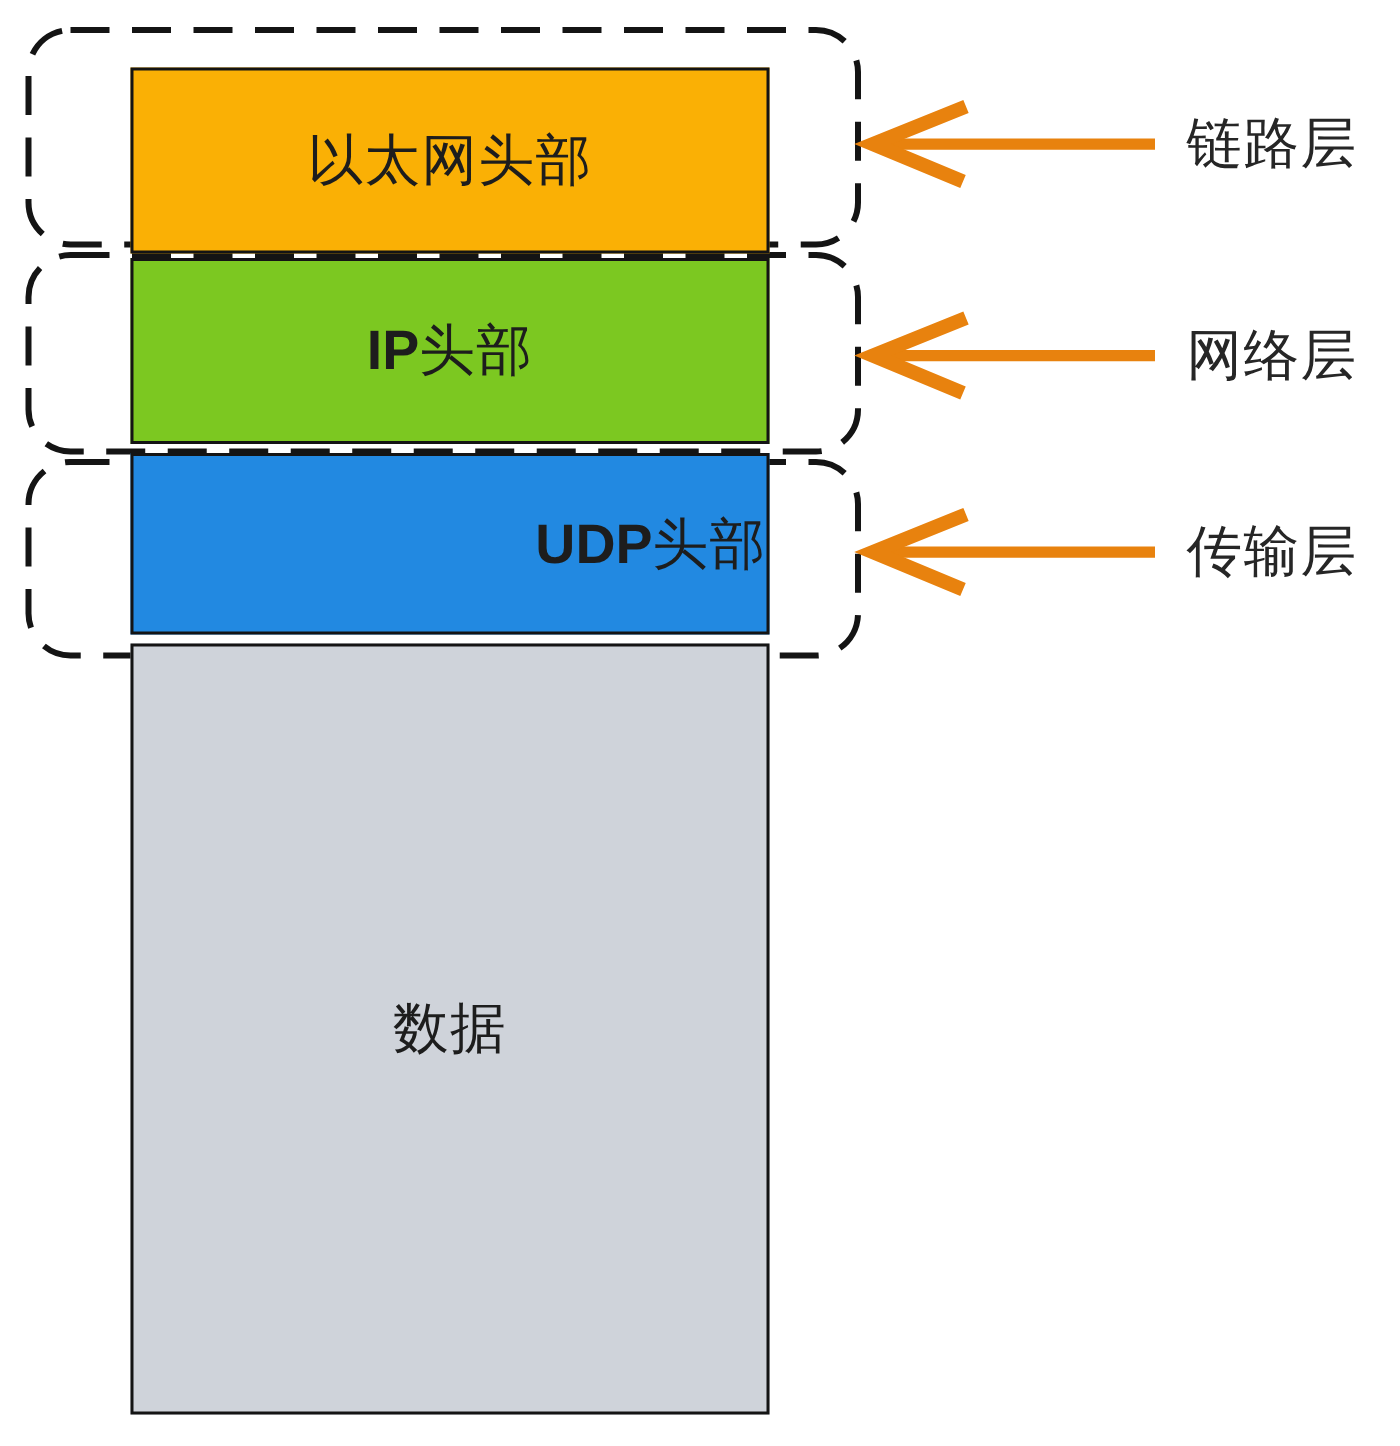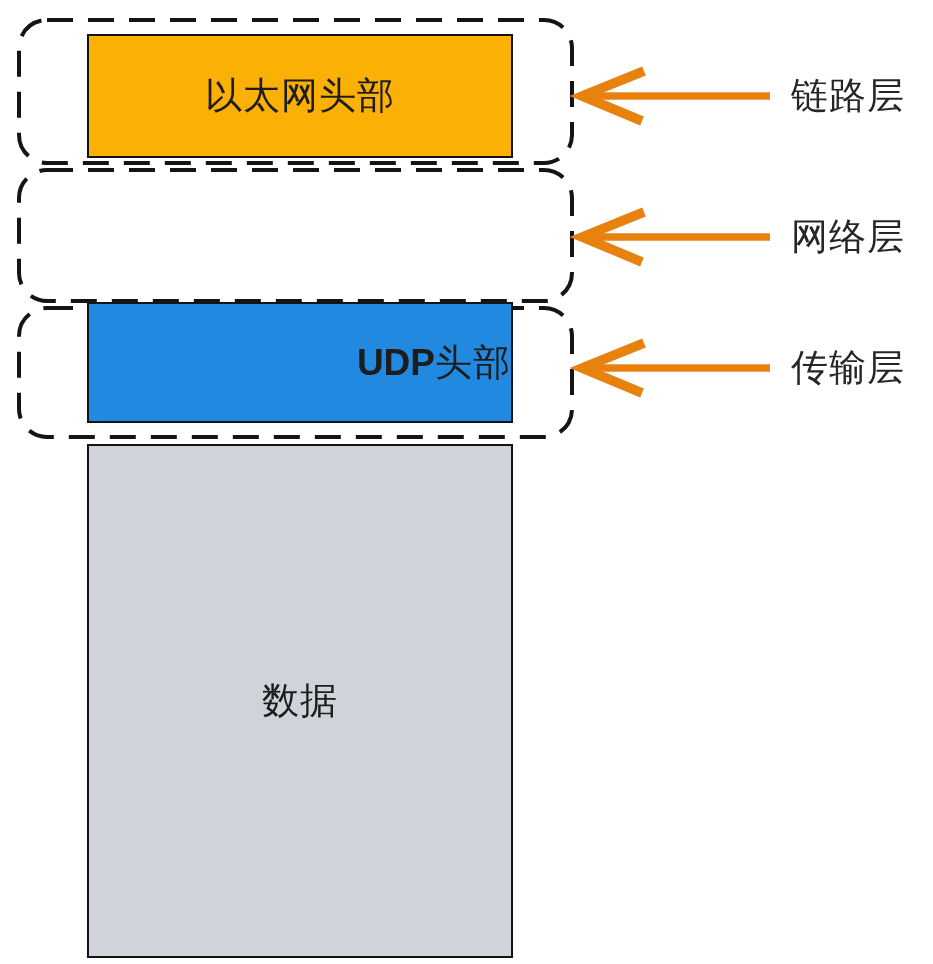--- a/index.html
+++ b/index.html
@@ -17,24 +17,24 @@
   }
   .hdr-box {
     position:absolute;
     left:87px; width:426px;
     box-sizing:border-box;
     border:2px solid #141414;
     display:flex; align-items:center; justify-content:center;
     font-size:37px; color:#1d1d1d;
     letter-spacing:1px;
   }
-  .box-eth  { top:34px;  height:124px; }
+  .box-eth  { top:45px;  height:124px; }
   .box-ip   { top:172px; height:124px; }
   .box-udp  { top:302px; height:121px;justify-content:flex-end; }
-  .box-data { top:444px; height:514px; border-width:2.5px; }
+  .box-data { top:429px; height:514px; border-width:2.5px; }
   .latin { font-weight:700; letter-spacing:0; }
   .note {
     position:absolute;
     left:791px; width:170px; height:48px;
     line-height:48px;
     font-size:37px; color:#262626;
     letter-spacing:1px;
     white-space:nowrap;
   }
   .note-1 { top:72px; }
@@ -67,20 +67,25 @@
       <polyline points="644,343 582,368 642,393" fill="none" stroke-width="9.5" stroke="#E8820E"></polyline>
     </g>
   </svg>
 
   <div class="hdr-box box-eth" style="background-color: rgb(250, 176, 5);">
     <span>
       <span class="latin"></span><span>以太网头部</span>
     </span>
   </div>
 
+  <div class="hdr-box box-ip" style="background-color: rgb(124, 200, 33);">
+    <span>
+      <span class="latin">IP</span><span>头部</span>
+    </span>
+  </div>
 
   <div class="hdr-box box-udp" style="background-color: rgb(34, 137, 225);">
     <span>
       <span class="latin">UDP</span><span>头部</span>
     </span>
   </div>
 
   <div class="hdr-box box-data" style="background-color: rgb(207, 211, 218);">
     <span>数据</span>
   </div>

